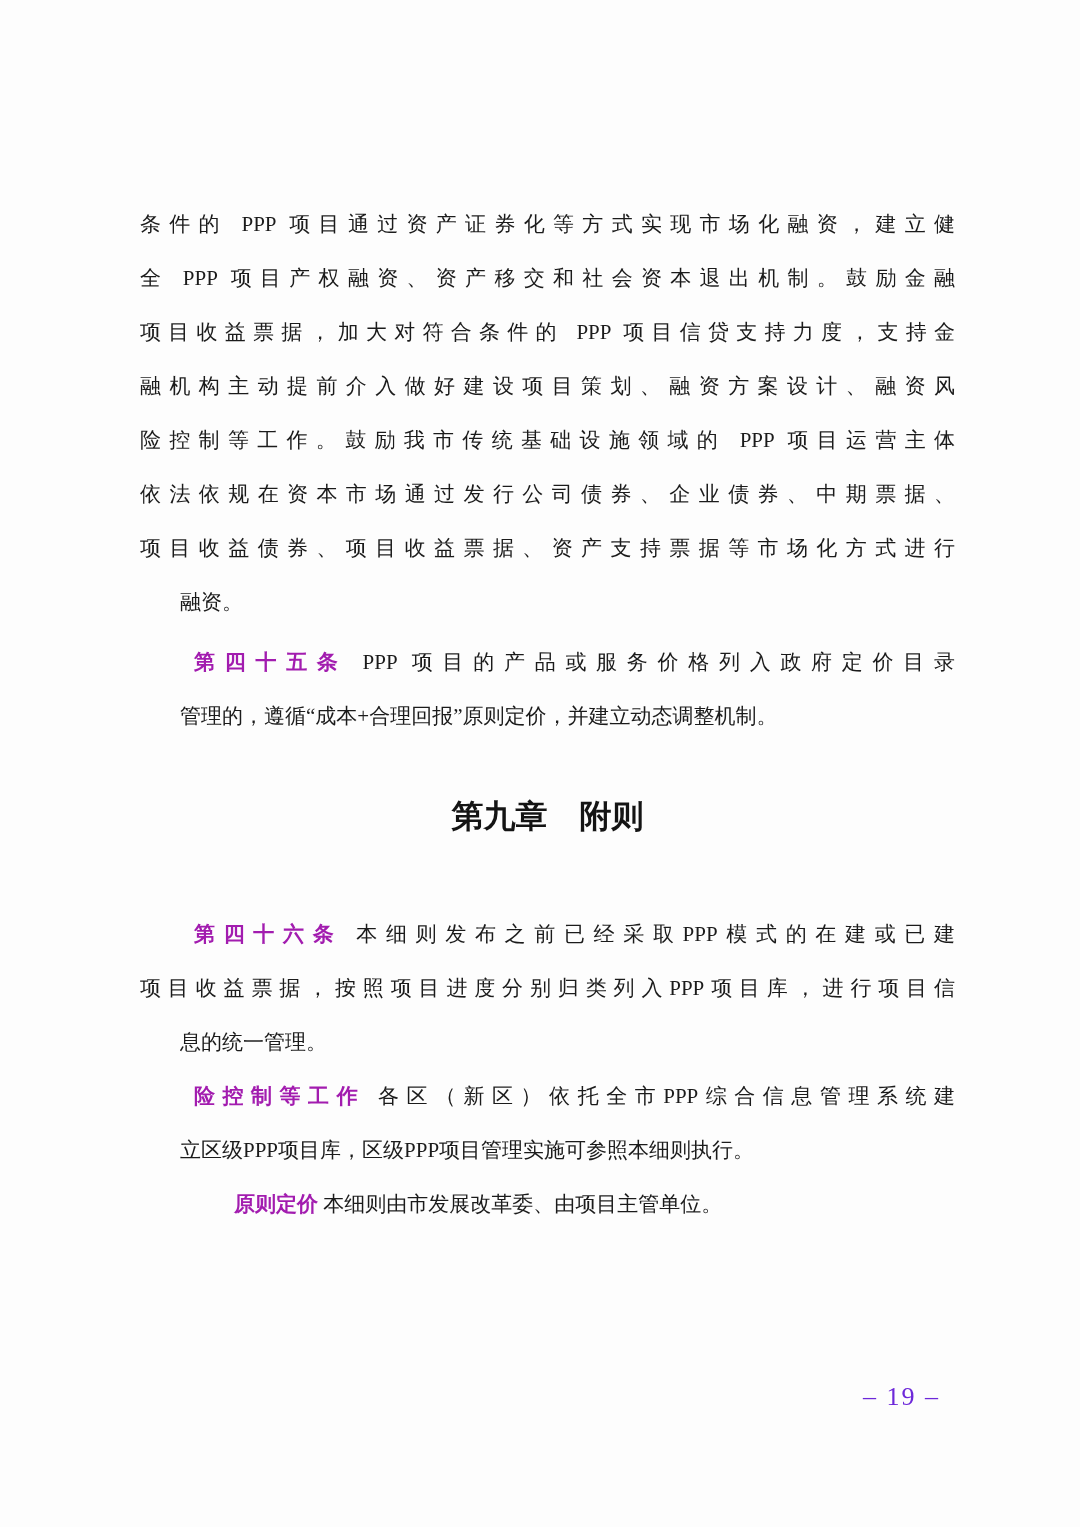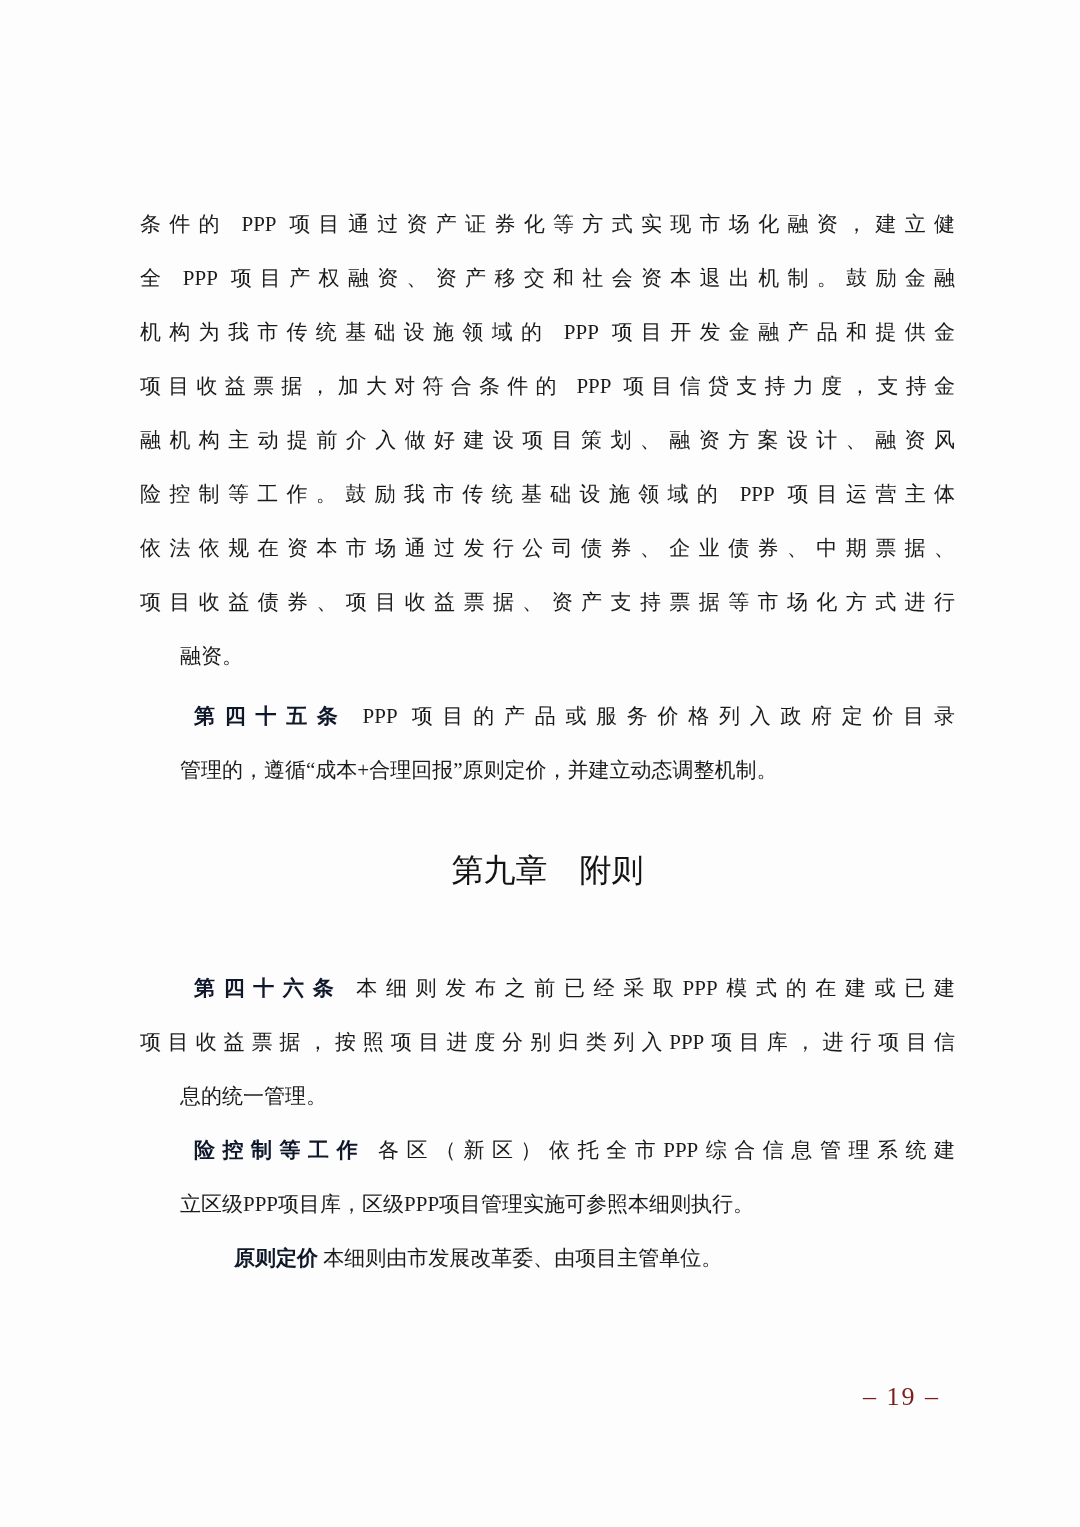--- a/index.html
+++ b/index.html
@@ -31,56 +31,55 @@
   }
   .ln.last {
     text-align-last: left;
     margin-left: 40px;
   }
   .indent {
     text-indent: 54px;
   }
   .term {
     font-weight: bold;
-    color: #0f172a;
+    color: #a21caf;
   }
   .chapter-heading {
     margin-top: 51px;
     font-family: "Liberation Sans", "DejaVu Sans", sans-serif;
     font-size: 32px;
     line-height: 44px;
-    font-weight: normal;
+    font-weight: bold;
     text-align: center;
     text-align-last: center;
     color: #141414;
   }
   .para-46 {
     margin-top: 69px;
   }
   .para-45 {
     margin-top: 6px;
   }
   .page-number {
     position: absolute;
     top: 1376px;
     left: 863px;
     font-size: 26px;
     line-height: 42px;
     letter-spacing: 2px;
-    color: #7f1d1d;
+    color: #6d28d9;
   }
 </style>
 </head>
 <body>
 
 <div class="doc">
 
   <div class="ln">条件的 PPP 项目通过资产证券化等方式实现市场化融资，建立健</div>
   <div class="ln">全 PPP 项目产权融资、资产移交和社会资本退出机制。鼓励金融</div>
-  <div class="ln">机构为我市传统基础设施领域的 PPP 项目开发金融产品和提供金</div>
   <div class="ln">项目收益票据，加大对符合条件的 PPP 项目信贷支持力度，支持金</div>
   <div class="ln">融机构主动提前介入做好建设项目策划、融资方案设计、融资风</div>
   <div class="ln">险控制等工作。鼓励我市传统基础设施领域的 PPP 项目运营主体</div>
   <div class="ln">依法依规在资本市场通过发行公司债券、企业债券、中期票据、</div>
   <div class="ln">项目收益债券、项目收益票据、资产支持票据等市场化方式进行</div>
   <div class="ln last">融资。</div>
 
   <div class="para-45">
     <div class="ln indent"><span class="term">第四十五条</span><span> PPP 项目的产品或服务价格列入政府定价目录</span></div>
     <div class="ln last">管理的，遵循“成本+合理回报”原则定价，并建立动态调整机制。</div>

